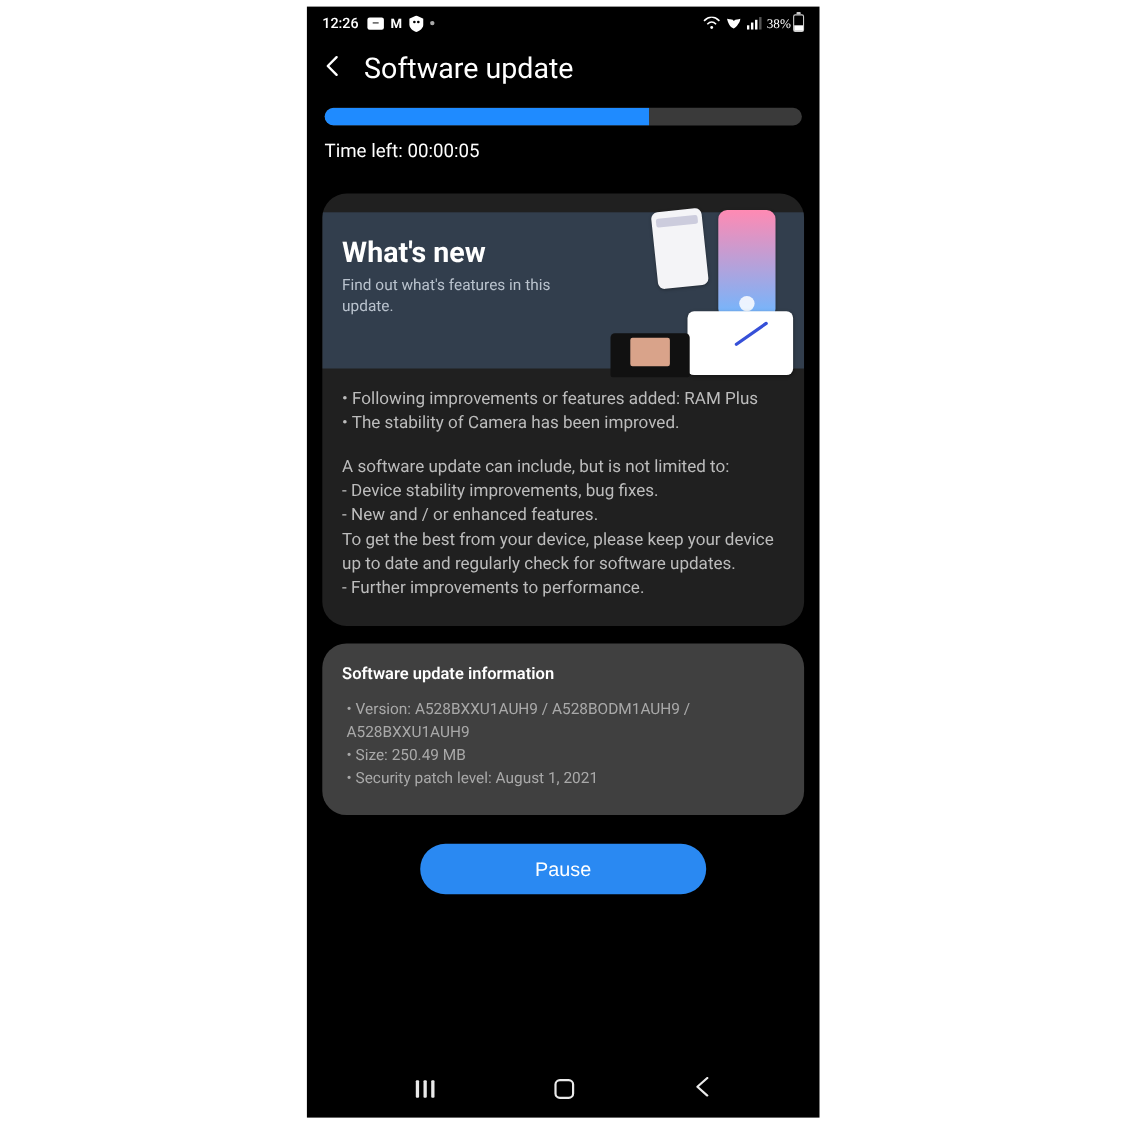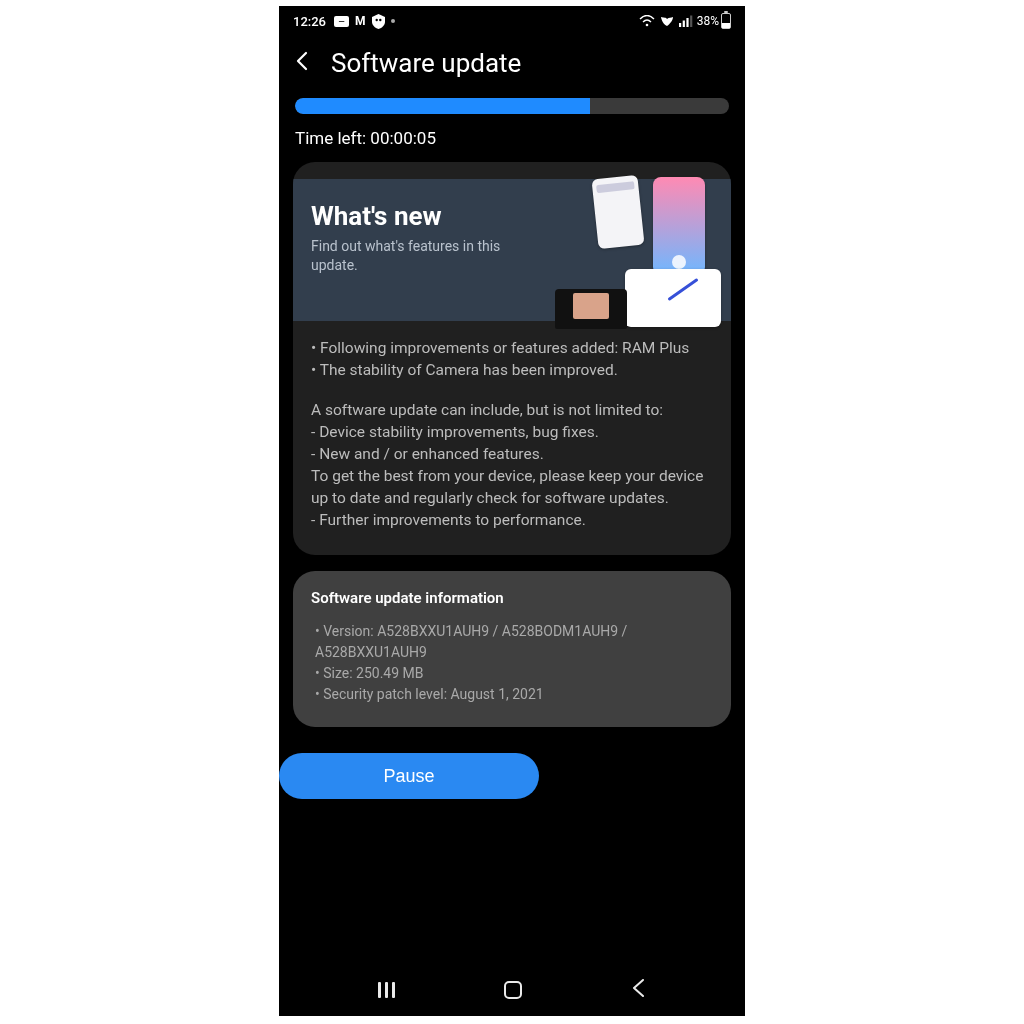--- a/index.html
+++ b/index.html
@@ -36,21 +36,21 @@
   .status-left .time { font-weight: 500; margin-right: 2px; }
   .status-right { display: flex; align-items: center; gap: 4px; }
   .sb-icon { display: inline-flex; }
   .sb-badge {
     width: 15px; height: 11px; background: #fff; border-radius: 2px;
     display:flex; align-items:center; justify-content:center;
     color:#000; font-size:8px; font-weight:700;
   }
   .m-icon { font-size:12px; font-weight:700; color:#fff; }
   .dot { width:4px; height:4px; background:#aaa; border-radius:50%; }
-  .battery-wrap { display:flex; align-items:center; gap:2px; }
+  .battery-wrap { display:flex; align-items:center; gap:2px;font-family:Liberation Serif, serif; }
   .battery-pct { font-size: 12px; }
   .battery-icon {
     width: 10px; height: 16px; border:1px solid #ccc; border-radius:2px;
     position: relative; display:flex; align-items:flex-end;
   }
   .battery-icon::before{
     content:""; position:absolute; top:-3px; left:2px; width:4px; height:2px;
     background:#ccc; border-radius:1px;
   }
   .battery-fill { width:100%; height:38%; background:#fff; }
@@ -64,21 +64,21 @@
   
   .progress-wrap { padding: 0 16px; }
   .progress-track {
     width: 100%; height: 16px; background: #3a3a3a; border-radius: 10px;
     overflow: hidden;
   }
   .progress-fill {
     height: 100%; background: #1f8bff; border-radius: 10px 0 0 10px;
   }
   .time-left {
-    color:#fff; font-size: 17px; padding: 14px 16px 14px 16px;
+    color:#fff; font-size: 17px; padding: 14px 16px 28px 16px;
   }
   
   .card {
     margin: 0 14px 16px 14px;
     border-radius: 22px;
     overflow: hidden;
   }
   .card-body-dark { background:#202020; }
   .whatsnew-banner {
     background: #323e4d;
@@ -131,21 +131,21 @@
   .info-card {
     margin: 0 14px 0 14px;
     background:#404040;
     border-radius:22px;
     padding: 18px 18px 22px 18px;
   }
   .info-title { color:#fff; font-size:15px; font-weight:600; margin-bottom:14px; }
   .info-list { color:#a9a9a9; font-size:14px; line-height:1.5; }
   .info-list .row { padding-left: 4px; }
   
-  .action-wrap { display:flex; padding: 26px 0 10px 0; }
+  .action-wrap { display:flex; justify-content:center; padding: 26px 0 10px 0; }
   .pause-btn {
     background:#2a89f2; color:#fff; border:none; border-radius: 28px;
     width: 260px; height: 46px; font-size: 18px; font-weight:500;
   }
   
   .navbar {
     margin-top:auto;
     height: 46px;
     display:flex; align-items:center; justify-content:space-around;
     padding: 0 44px 6px 44px;

